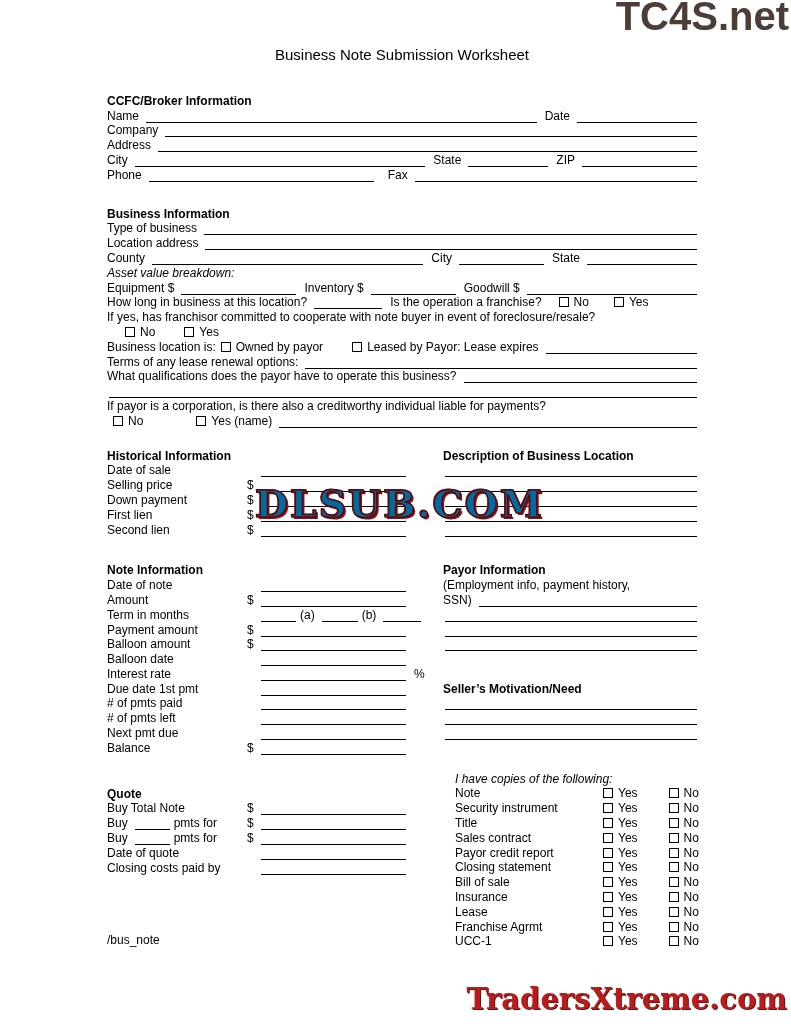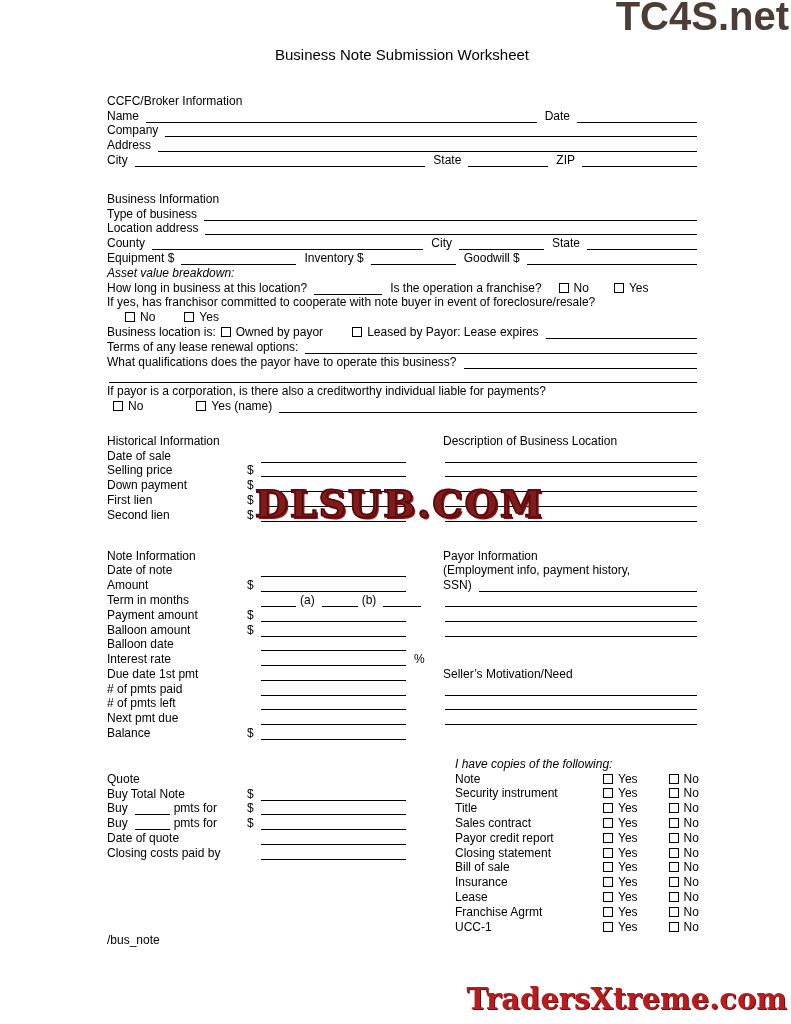--- a/index.html
+++ b/index.html
@@ -2,21 +2,21 @@
 <html><head>
 <meta charset="utf-8">
 <style>
   html,body{margin:0;padding:0;}
   body{width:791px;height:1024px;background:#fff;color:#000;
        font-family:"Liberation Sans",sans-serif;font-size:12px;}
   .page{position:relative;width:791px;height:1024px;overflow:hidden;background:#fff;}
   .content{position:absolute;left:107px;top:0;width:590px;}
   .title{margin-top:46px;text-align:center;font-size:15px;font-weight:normal;}
   .row{display:flex;align-items:flex-end;height:14.8px;}
-  .h{font-weight:normal;white-space:nowrap;}
+  .h{font-weight:bold;white-space:nowrap;}
   .it{font-style:italic;}
   .lab{margin-right:5px;white-space:nowrap;flex-shrink:0;}
   .txt{white-space:nowrap;}
   .bl{border-bottom:1px solid #000;margin-left:2px;flex-shrink:0;height:1px;}
   .grow{flex:1 1 auto;min-width:10px;}
   .w35{width:35px;}.w36{width:36px;}.w38{width:38px;}.w68{width:68px;}.w80{width:80px;}
   .w85{width:85px;}.w110{width:110px;}.w115{width:115px;}.w120{width:120px;}
   .w145{width:145px;}.w225{width:225px;}
   .flab{width:140px;white-space:nowrap;flex-shrink:0;}
   .buyrow{display:flex;align-items:flex-end;}
@@ -33,21 +33,21 @@
   .ml24{margin-left:24px;}.ml48{margin-left:48px;}
   .sec-broker{margin-top:30px;}
   .sec-business{margin-top:24px;}
   .sec-hist{margin-top:20px;}
   .sec-note{margin-top:26px;}
   .sec-quote{margin-top:16px;}
   .pt1{padding-top:15px;}
   .wm-top{position:absolute;top:-6px;right:2px;font-size:40px;font-weight:bold;
           color:#4c3e36;letter-spacing:0;z-index:4;}
   .wm-mid{position:absolute;top:481px;left:255px;font-size:38px;font-weight:bold;
-          color:#7f1d1d;font-family:"DejaVu Serif",serif;letter-spacing:2px;z-index:5;
+          color:#0369a1;font-family:"DejaVu Serif",serif;letter-spacing:2px;z-index:5;
           -webkit-text-stroke:1.5px #57080b;
           text-shadow:2px 2px 0 #8e1114,-1px -1px 0 #8e1114;}
   .wm-bottom{position:absolute;bottom:8px;right:4px;font-size:29px;font-weight:bold;
           color:#b91c1c;font-family:"DejaVu Serif",serif;z-index:4;
           text-shadow:1px 1px 0 #6e0c0f;}
   .footer-code{position:absolute;left:107px;top:933px;font-size:12px;}
 </style>
 </head>
 <body>
 
@@ -81,20 +81,26 @@
         <span class="bl grow"></span>
       </div>
       <div class="row">
         <span class="lab">City</span>
         <span class="bl grow"></span>
         <span class="lab ml8">State</span>
         <span class="bl w80"></span>
         <span class="lab ml8">ZIP</span>
         <span class="bl w115"></span>
       </div>
+      <div class="row">
+        <span class="lab">Phone</span>
+        <span class="bl w225"></span>
+        <span class="lab ml14">Fax</span>
+        <span class="bl grow"></span>
+      </div>
     </div>
 
     <div class="sec-business">
       <div class="row">
         <span class="h">Business Information</span>
       </div>
       <div class="row">
         <span class="lab">Type of business</span>
         <span class="bl grow"></span>
       </div>
@@ -102,31 +108,31 @@
         <span class="lab">Location address</span>
         <span class="bl grow"></span>
       </div>
       <div class="row">
         <span class="lab">County</span>
         <span class="bl grow"></span>
         <span class="lab ml8">City</span>
         <span class="bl w85"></span>
         <span class="lab ml8">State</span>
         <span class="bl w110"></span>
+      </div>
+      <div class="row">
+        <span class="it txt">Asset value breakdown:</span>
       </div>
       <div class="row">
         <span class="lab">Equipment  $</span>
         <span class="bl w115"></span>
         <span class="lab ml8">Inventory $</span>
         <span class="bl w85"></span>
         <span class="lab ml8">Goodwill $</span>
         <span class="bl grow"></span>
-      </div>
-      <div class="row">
-        <span class="it txt">Asset value breakdown:</span>
       </div>
       <div class="row">
         <span class="lab">How long in business at this location?</span>
         <span class="bl w68"></span>
         <span class="lab ml8">Is the operation a franchise?</span>
         <span class="cb ml12"></span>
         <span class="lab">No</span>
         <span class="cb ml20"></span>
         <span class="lab">Yes</span>
       </div>

